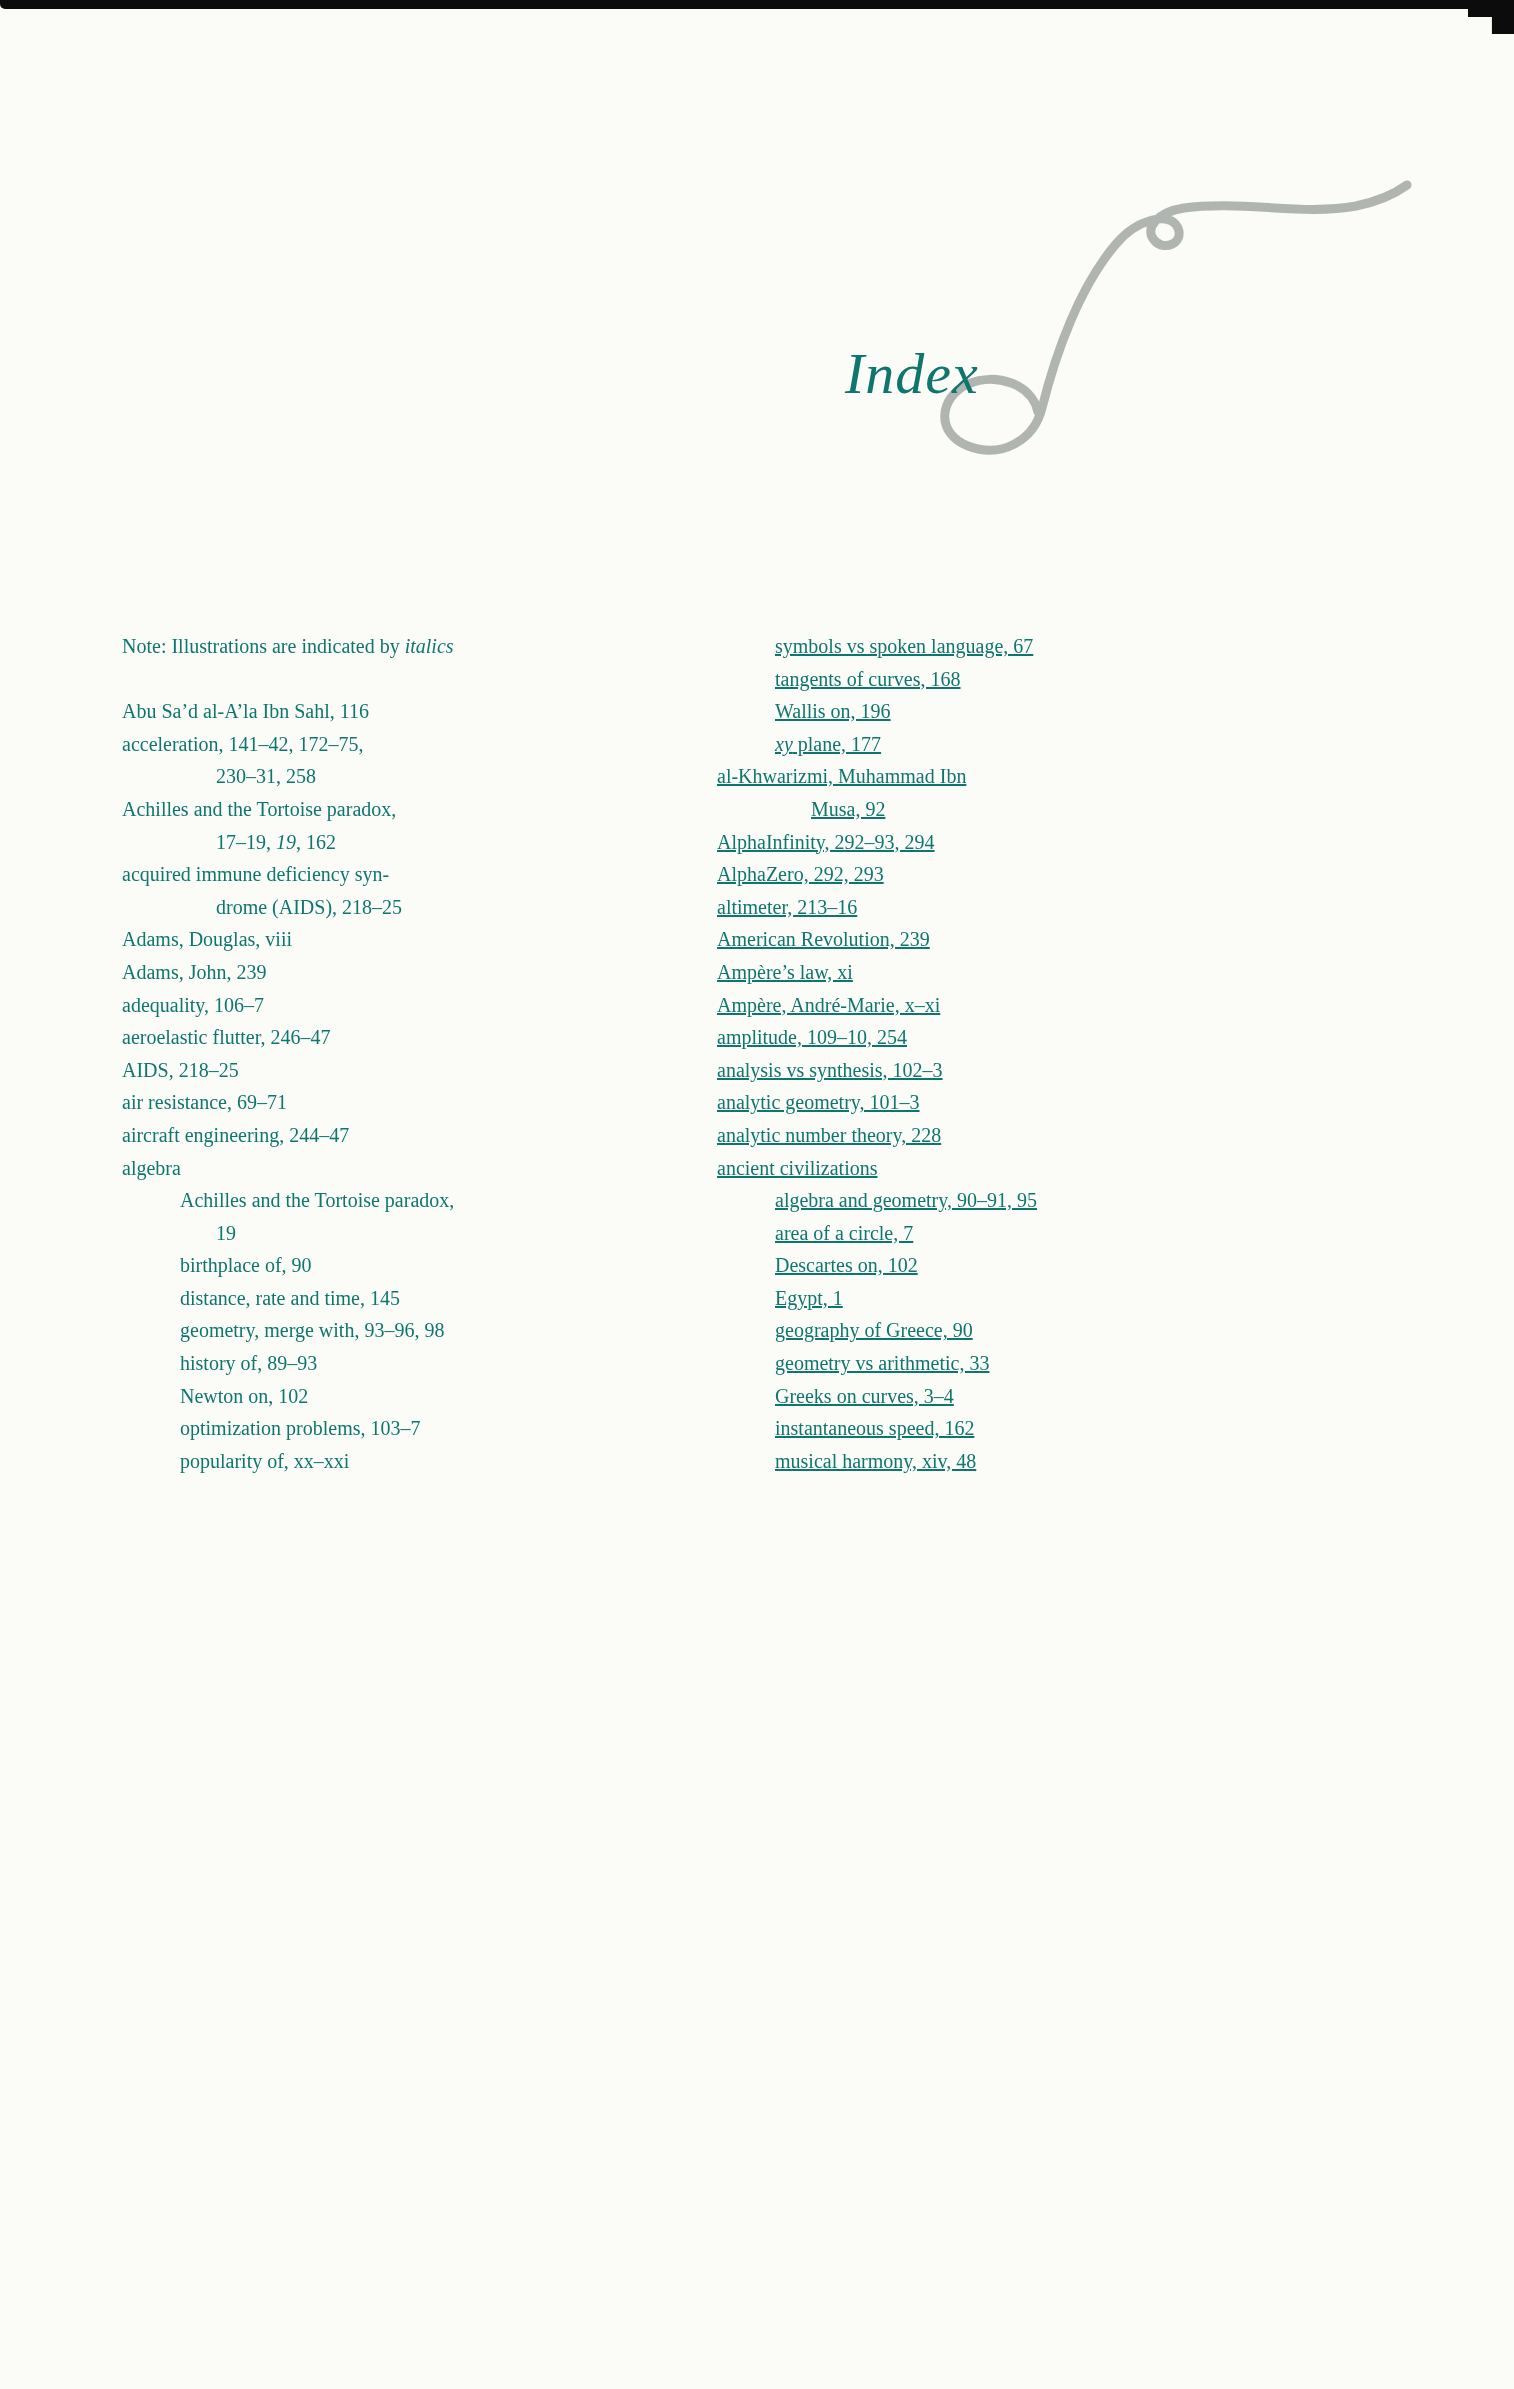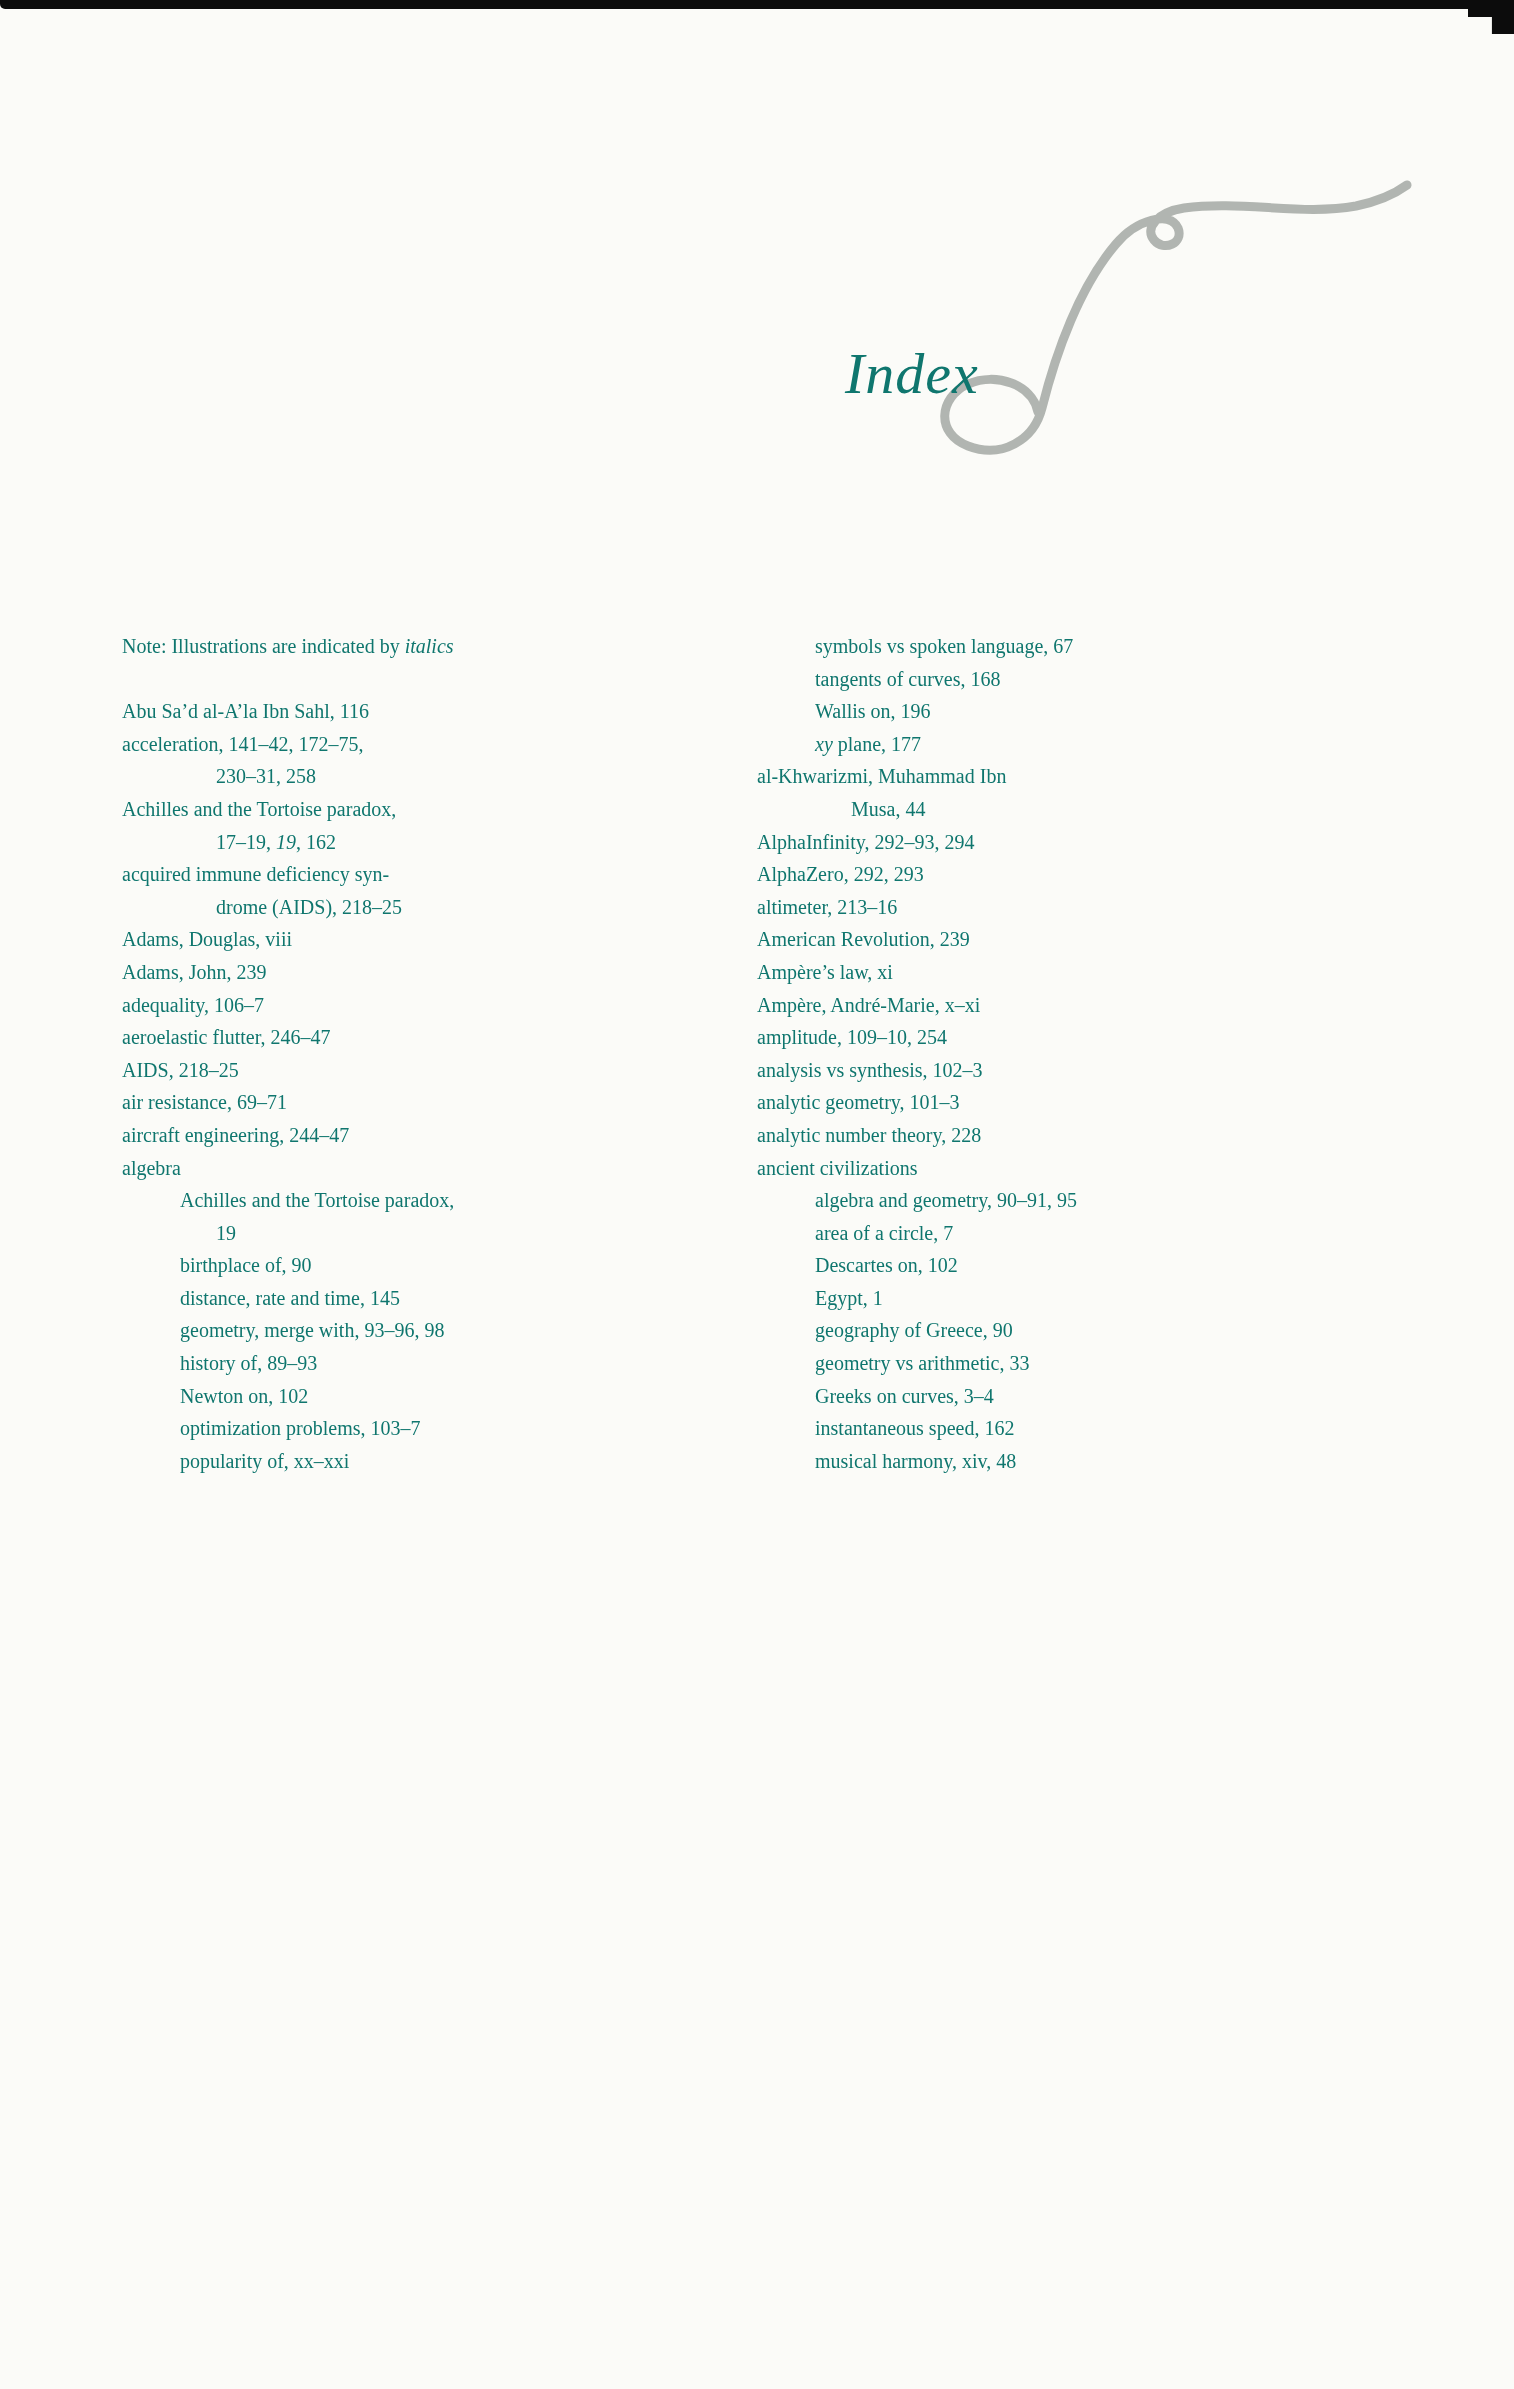--- a/index.html
+++ b/index.html
@@ -39,21 +39,21 @@
     left: 912px; top: 178px;
     z-index: 1;
   }
   .col {
     position: absolute;
     top: 630px;
     font-size: 20px;
     line-height: 32.6px;
   }
   .col-left  { left: 122px; width: 615px; }
-  .col-right { left: 757px; width: 620px; }
+  .col-right { left: 717px; width: 620px; text-decoration: underline; }
   .line { min-height: 32.6px; white-space: nowrap; }
   .ind1 { padding-left: 58px; }
   .ind2 { padding-left: 94px; }
   .it { font-style: italic; }
 </style>
 </head>
 <body>
 
 <div class="page">
 
@@ -102,21 +102,21 @@
       <div class="line ind1"><span>Newton on, 102</span></div>
       <div class="line ind1"><span>optimization problems, 103–7</span></div>
       <div class="line ind1"><span>popularity of, xx–xxi</span></div>
     </div>
   <div class="col col-right" id="col-right">
       <div class="line ind1"><span>symbols vs spoken language, 67</span></div>
       <div class="line ind1"><span>tangents of curves, 168</span></div>
       <div class="line ind1"><span>Wallis on, 196</span></div>
       <div class="line ind1"><span class="it">xy</span><span> plane, 177</span></div>
       <div class="line"><span>al-Khwarizmi, Muhammad Ibn</span></div>
-      <div class="line ind2"><span>Musa, 44</span></div>
+      <div class="line ind2"><span>Musa, 92</span></div>
       <div class="line"><span>AlphaInfinity, 292–93, 294</span></div>
       <div class="line"><span>AlphaZero, 292, 293</span></div>
       <div class="line"><span>altimeter, 213–16</span></div>
       <div class="line"><span>American Revolution, 239</span></div>
       <div class="line"><span>Ampère’s law, xi</span></div>
       <div class="line"><span>Ampère, André-Marie, x–xi</span></div>
       <div class="line"><span>amplitude, 109–10, 254</span></div>
       <div class="line"><span>analysis vs synthesis, 102–3</span></div>
       <div class="line"><span>analytic geometry, 101–3</span></div>
       <div class="line"><span>analytic number theory, 228</span></div>

